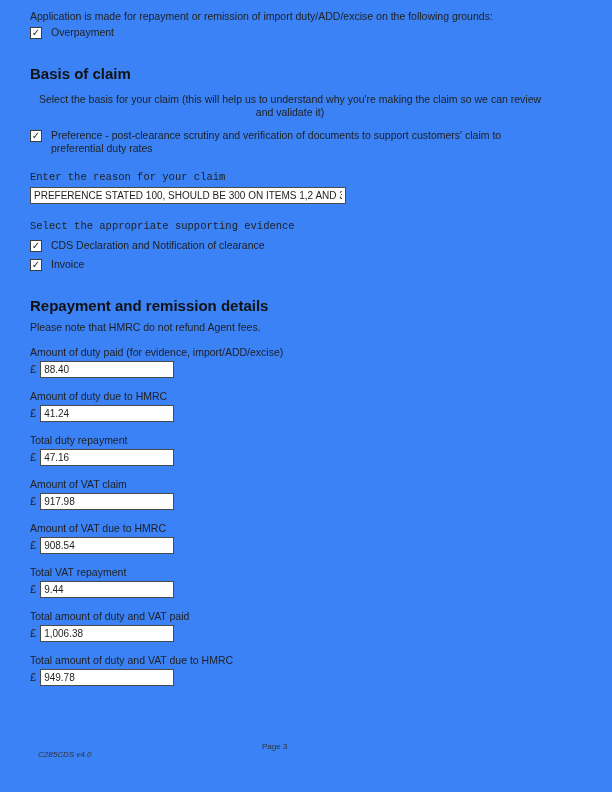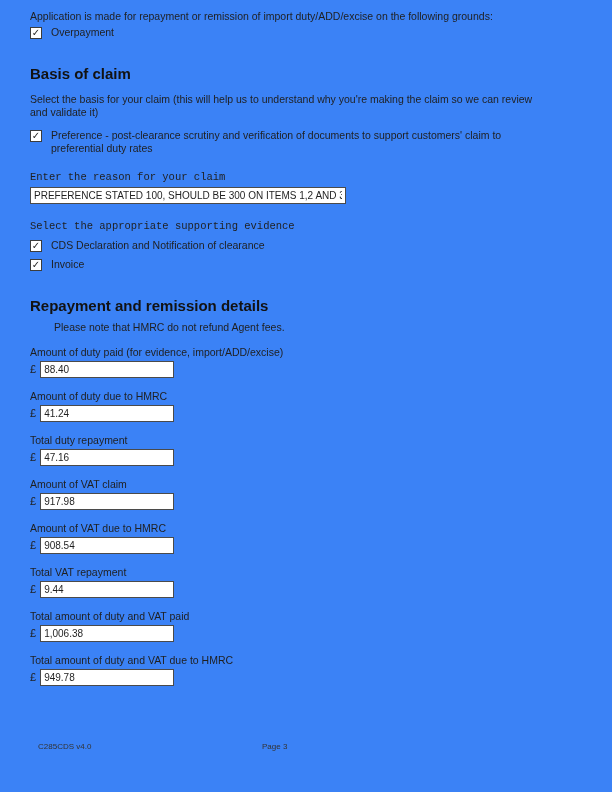--- a/index.html
+++ b/index.html
@@ -10,21 +10,21 @@
     position: relative;
     background: #3b82f6;
     font-family: "Liberation Sans", sans-serif;
     color: #1f1f1f;
     font-size: 10.5px;
     line-height: 13px;
     padding: 10px 30px 0 30px;
     overflow: hidden;
   }
   .para { max-width: 530px; }
-  .desc { margin-top: 10px; max-width: 520px; }
+  .desc { margin-top: 10px; max-width: 520px; text-align: center; }
   h2.section-heading {
     font-size: 15px;
     line-height: 18px;
     font-weight: bold;
     color: #121212;
     margin-top: 26px;
   }
   h2.basis-heading { }
   .checkbox-row {
     display: flex;
@@ -68,21 +68,21 @@
   .currency { font-size: 11px; }
   .money-input { width: 134px; }
   .footer {
     position: absolute;
     top: 740px;
     left: 0;
     width: 612px;
     font-size: 8px;
     color: #333;
   }
-  .footer .footer-left { position: absolute; left: 38px; top: 0; }
+  .footer .footer-left { position: absolute; left: 38px; top: 8px; font-style: italic; }
   .footer .footer-center { position: absolute; left: 262px; top: 0; }
 </style>
 </head>
 <body>
 
 <div class="page">
 
   <div class="para">Application is made for repayment or remission of import duty/ADD/excise on the following grounds:</div>
 
   <div class="checkbox-row first">
@@ -109,21 +109,21 @@
     <span class="checkbox-label">CDS Declaration and Notification of clearance</span>
   </div>
 
   <div class="checkbox-row">
     <span class="checkbox">✓</span>
     <span class="checkbox-label">Invoice</span>
   </div>
 
   <h2 class="section-heading">Repayment and remission details</h2>
 
-  <div class="para" style="margin-top:6px;margin-left:24px;">Please note that HMRC do not refund Agent fees.</div>
+  <div class="para" style="margin-top:6px;">Please note that HMRC do not refund Agent fees.</div>
 
   <div class="field-group">
     <div class="field-label">Amount of duty paid (for evidence, import/ADD/excise)</div>
     <div class="money-row">
       <span class="currency">£</span>
       <input class="text-input money-input" type="text" value="88.40" style="">
     </div>
   </div>
 
   <div class="field-group">

